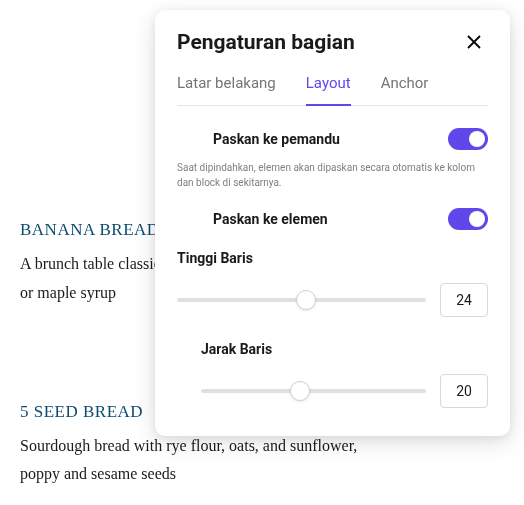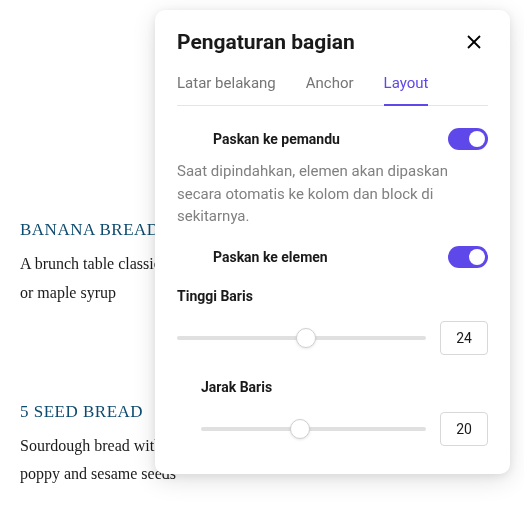--- a/index.html
+++ b/index.html
@@ -100,21 +100,21 @@
       justify-content: space-between;
       align-items: center;
       padding-left: 36px;
     }
     .setting-label {
       font-size: 14px;
       font-weight: 700;
       color: #1a1a1a;
     }
     .setting-desc {
-      font-size: 15px;
+      font-size: 10px;
       color: #808080;
       line-height: 1.5;
       margin-top: 10px;
     }
 
     .toggle {
       width: 40px;
       height: 22px;
       background: #5f48e9;
       border-radius: 11px;
@@ -203,22 +203,22 @@
     <div class="close-btn">
       <svg viewBox="0 0 16 16" stroke="currentColor" stroke-width="1.8" fill="none">
         <line x1="2" y1="2" x2="14" y2="14"></line>
         <line x1="14" y1="2" x2="2" y2="14"></line>
       </svg>
     </div>
   </div>
 
   <div class="tabs">
     <div class="tab">Latar belakang</div>
+    <div class="tab active">Layout</div>
     <div class="tab">Anchor</div>
-    <div class="tab active">Layout</div>
   </div>
 
   <div class="setting-row">
     <div class="setting-head">
       <span class="setting-label">Paskan ke pemandu</span>
       <div class="toggle">
         <div class="toggle-knob"></div>
       </div>
     </div>
     <div class="setting-desc">Saat dipindahkan, elemen akan dipaskan secara otomatis ke kolom dan block di sekitarnya.</div>

